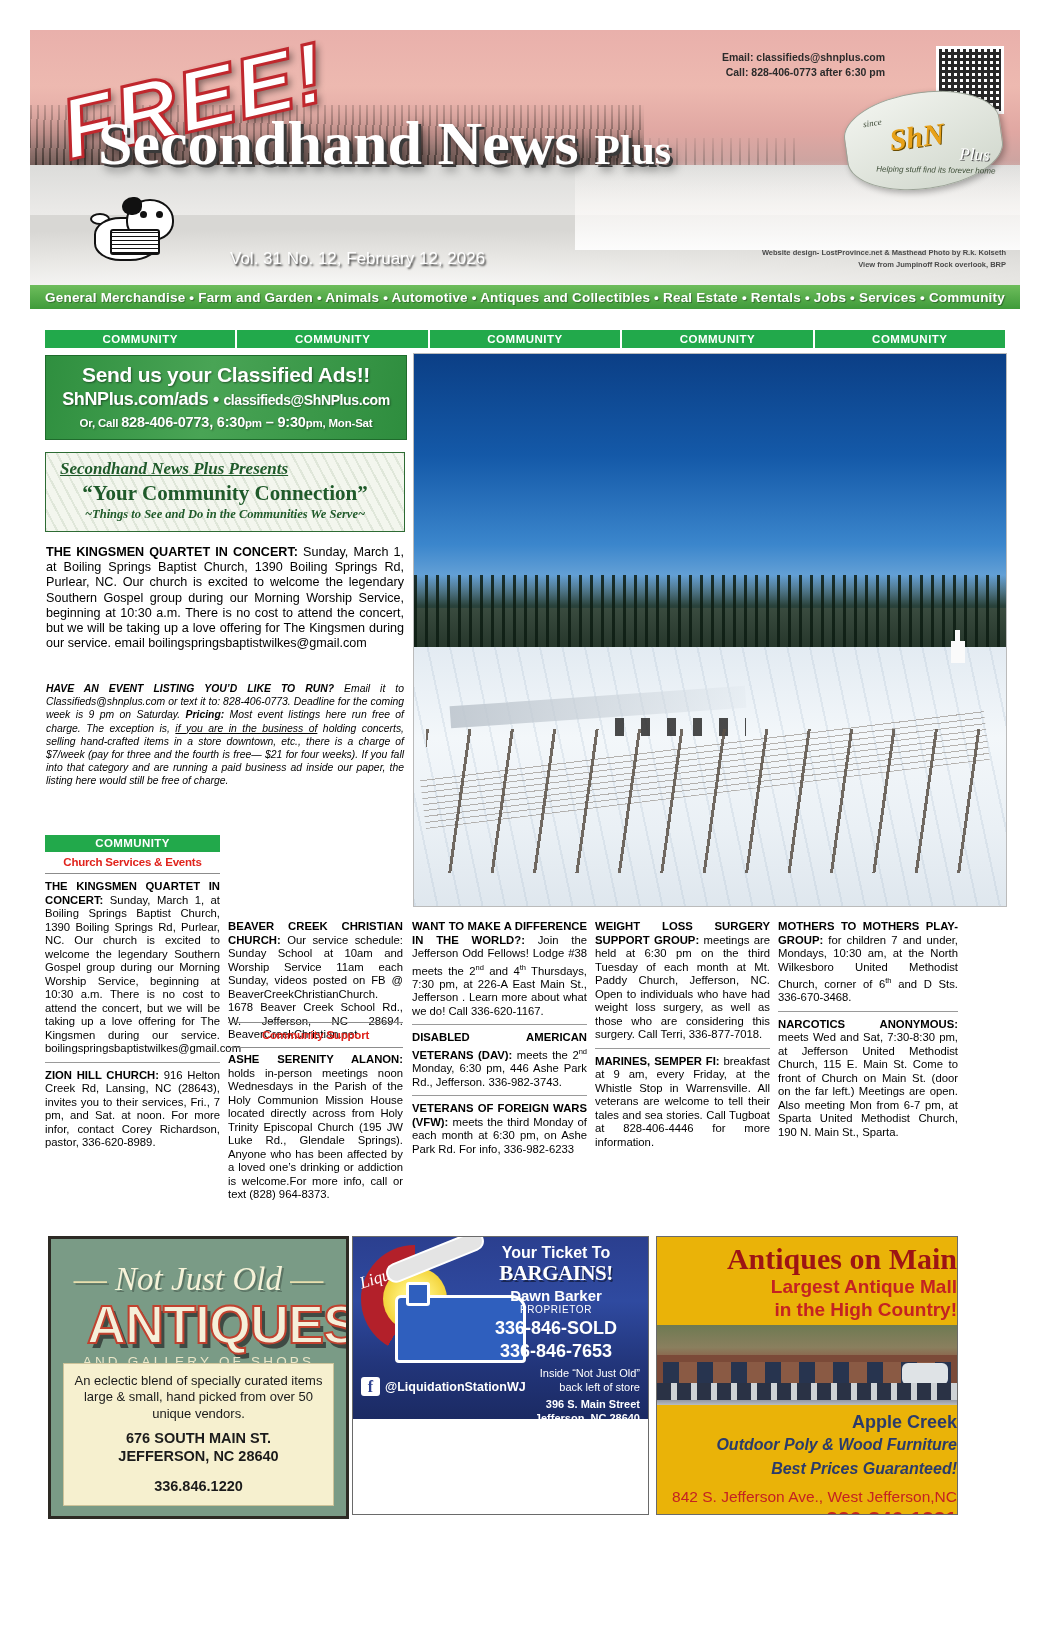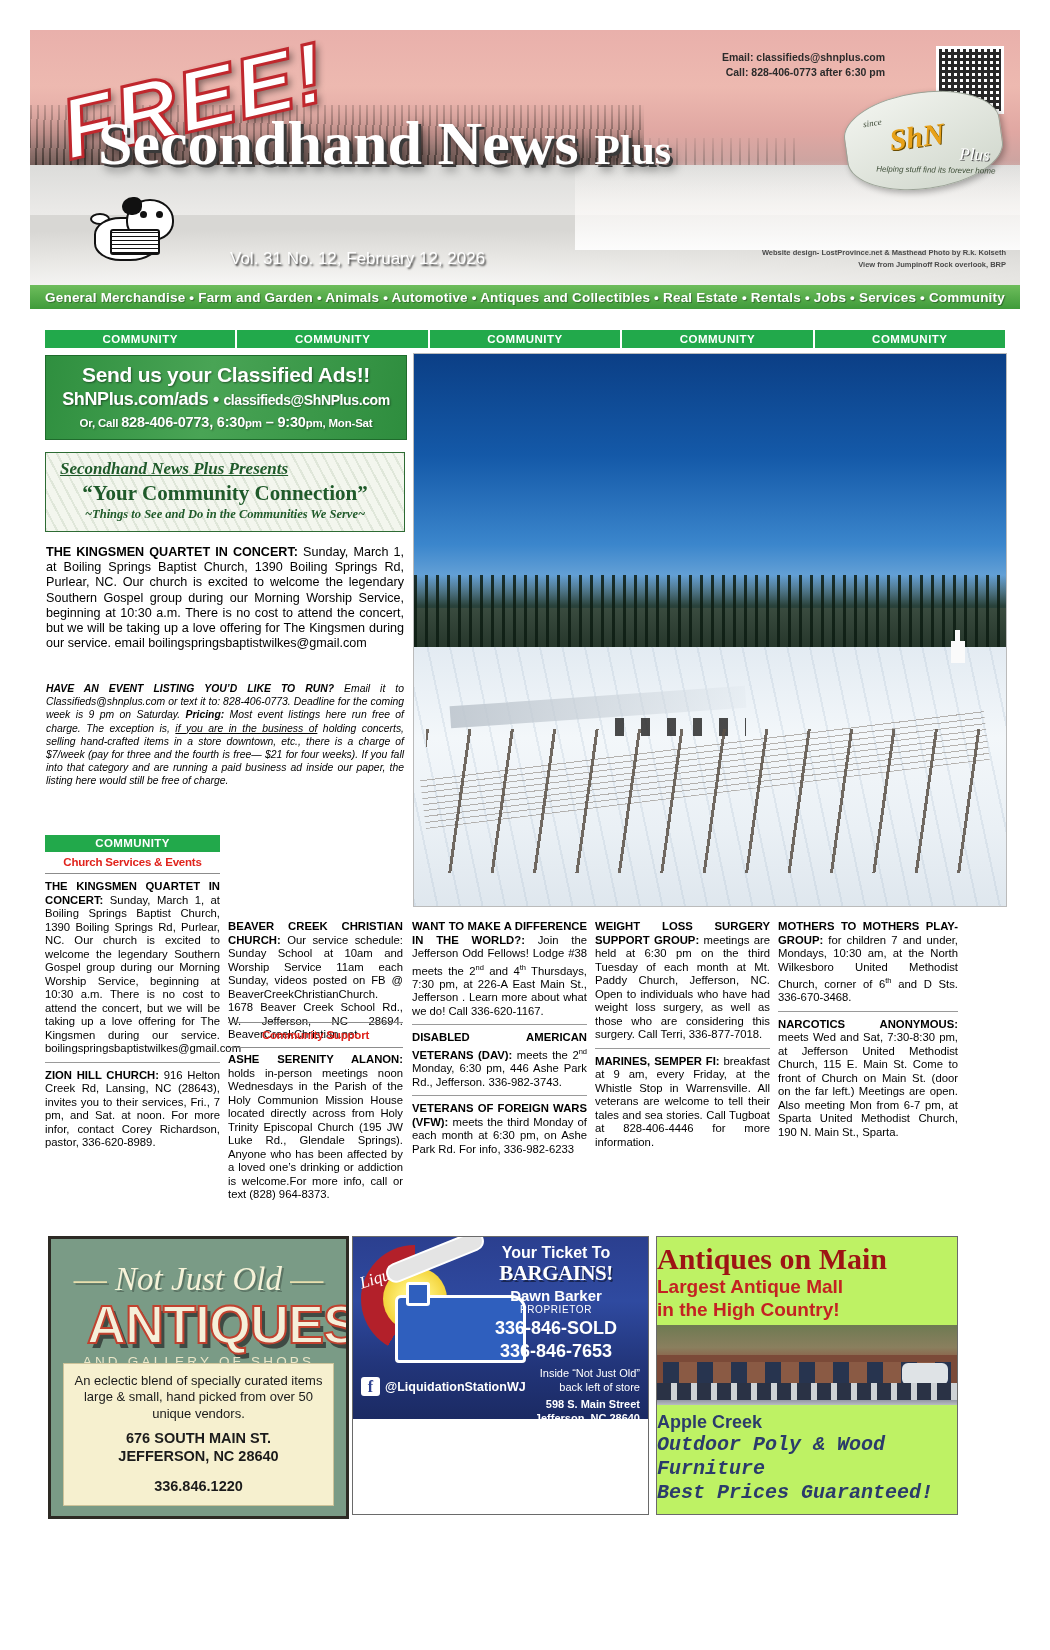--- a/index.html
+++ b/index.html
@@ -196,33 +196,33 @@
   .ad2 .fb{position:absolute;left:8px;top:12px;color:#fff;font-size:12.5px;font-weight:bold;display:flex;align-items:center;gap:5px;}
   .ad2 .fb .f{width:19px;height:19px;background:#fff;color:#2b3f8f;border-radius:3px;
     font-family:"Liberation Serif",serif;font-weight:bold;font-size:16px;line-height:19px;text-align:center;}
   .ad2 .bot{text-align:center;padding-top:4px;}
   .ad2 .bot .b1{color:#d61f1f;font-weight:bold;font-size:18.5px;line-height:22px;letter-spacing:-.3px;}
   .ad2 .bot .b2{color:#1c43a8;font-weight:bold;font-size:17px;line-height:21px;}
   .ad2 .bot .b3{color:#d61f1f;font-weight:bold;font-size:15px;line-height:19px;}
   .ad2 .bot .b4{color:#1c43a8;font-weight:bold;font-size:14.5px;line-height:19px;}
 
   .ad3{position:absolute;left:656px;top:1236px;width:300px;height:277px;
-    background:#bef264;border:1px solid #6a6a6a;overflow:hidden;text-align:left;}
+    background:#eab308;border:1px solid #6a6a6a;overflow:hidden;text-align:right;}
   .ad3 .h1{font-family:"Liberation Serif",serif;font-weight:bold;font-size:30px;color:#9d1414;margin-top:5px;line-height:33px;}
   .ad3 .h2{font-weight:bold;font-size:19px;color:#c42222;line-height:23px;}
   .ad3 .photo3{position:relative;height:80px;margin-top:4px;overflow:hidden;
     background:linear-gradient(180deg,#6e7a52 0%,#8a7f5e 28%,#8c5c46 45%,#7d4f3c 62%,#3b4660 80%,#b9bcc0 100%);}
   .ad3 .photo3 .bldg{position:absolute;left:0;right:0;top:38%;height:40%;background:#7b4a38;}
   .ad3 .photo3 .doors{position:absolute;left:2%;right:2%;top:46%;height:30%;
     background:repeating-linear-gradient(90deg,#27344f 0 16px, #8a5a44 16px 34px);}
   .ad3 .photo3 .benches{position:absolute;left:0;right:0;bottom:6%;height:22%;
     background:repeating-linear-gradient(90deg,#2a3245 0 14px, #cfd3d6 14px 20px);}
   .ad3 .photo3 .car{position:absolute;right:3%;top:48%;width:46px;height:22px;background:#dfe3e6;border-radius:6px;}
   .ad3 .h3{font-weight:bold;font-size:18px;color:#2b3b6b;margin-top:7px;line-height:21px;}
-  .ad3 .h4{font-family:Liberation Mono, monospace;font-style:italic;font-weight:bold;font-size:20px;color:#2b3b6b;line-height:24px;}
+  .ad3 .h4{font-family:Liberation Sans, sans-serif;font-style:italic;font-weight:bold;font-size:16px;color:#2b3b6b;line-height:24px;}
   .ad3 .h5{font-size:15.5px;color:#c42222;margin-top:6px;line-height:19px;}
   .ad3 .h6{font-weight:bold;font-size:21px;color:#c42222;line-height:25px;}
 </style>
 </head>
 <body>
 
 <div class="page">
 
   <div class="masthead">
     <div class="mh-trees"></div>
@@ -410,21 +410,21 @@
     </div>
     <div class="mid">
       <div class="fb">
         <span class="f">f</span>
         <span>@LiquidationStationWJ</span>
       </div>
       <div class="inside">
         <div>Inside “Not Just Old”</div>
         <div>back left of store</div>
         <div style="height:4px"></div>
-        <div style="font-weight:bold">598 S. Main Street</div>
+        <div style="font-weight:bold">396 S. Main Street</div>
         <div style="font-weight:bold">Jefferson, NC 28640</div>
       </div>
     </div>
   </div>
 
   <div class="ad3">
     <div class="h1">Antiques on Main</div>
     <div class="h2">Largest Antique Mall</div>
     <div class="h2">in the High Country!</div>
     <div class="photo3">

